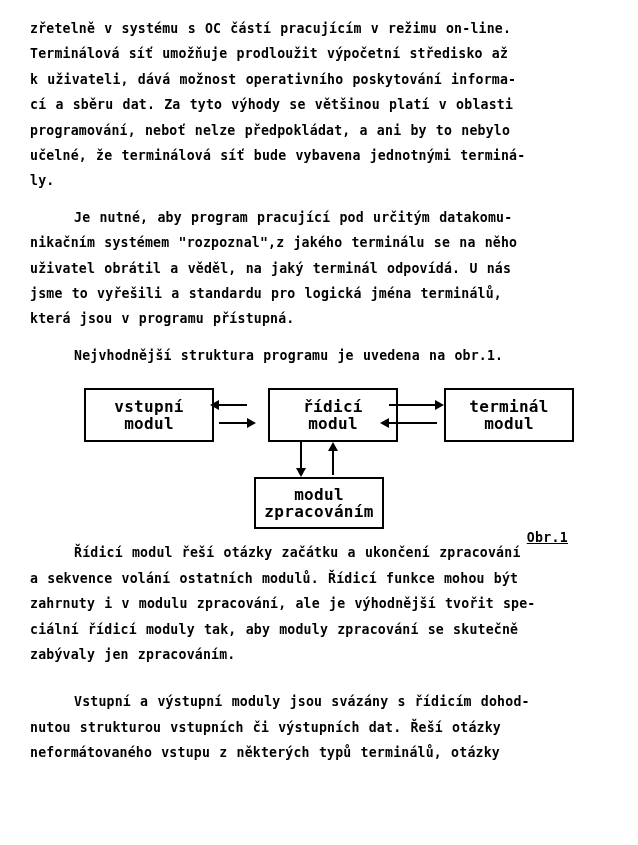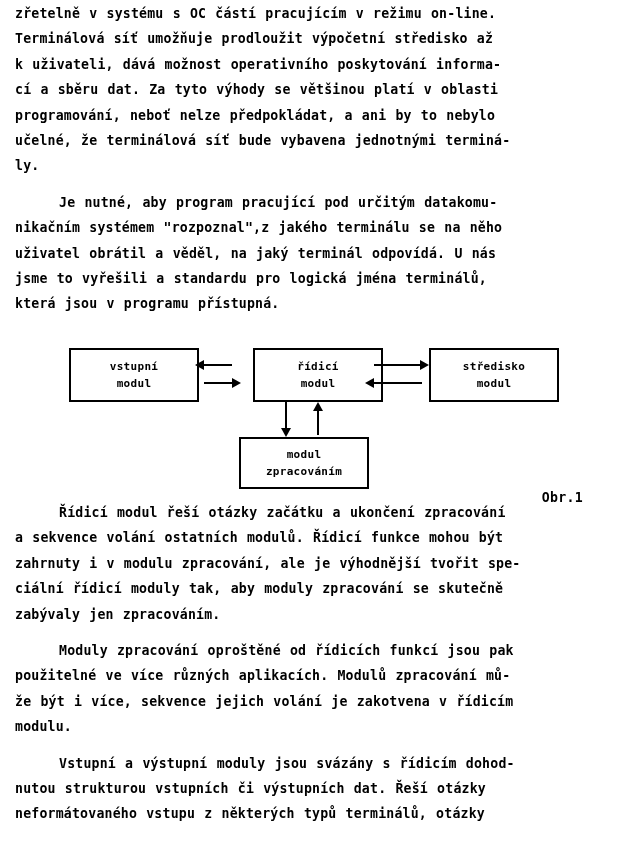--- a/index.html
+++ b/index.html
@@ -12,21 +12,21 @@
     height: 845px;
     font-family: "DejaVu Sans Mono", monospace;
     color: #000000;
     position: relative;
     overflow: hidden;
   }
   .page {
     position: relative;
     width: 638px;
     height: 724px;
-    padding: 1px;
+    padding: 16px;
     box-sizing: border-box;
   }
   .text-block {
     padding: 0 18px 0 14px;
   }
   p.para {
     margin: 0;
     font-size: 13.2px;
     line-height: 25.4px;
     letter-spacing: 0.2px;
@@ -48,21 +48,21 @@
     margin: 12px 0 0 0;
   }
   .box {
     position: absolute;
     border: 2px solid #000;
     background: #fff;
     display: flex;
     flex-direction: column;
     align-items: center;
     justify-content: center;
-    font-size: 11px;
+    font-size: 16px;
     line-height: 17px;
     font-weight: 700;
     letter-spacing: 0.3px;
     text-align: center;
     font-family: "DejaVu Sans Mono", monospace;
   }
   #box-input {
     left: 68px;
     top: 8px;
     width: 126px;
@@ -130,20 +130,21 @@
     border-bottom: 9px solid #000;
   }
   .fig-caption {
     position: absolute;
     right: 54px;
     top: 150px;
     font-size: 13.2px;
     font-weight: 700;
     letter-spacing: 0.3px;
     font-family: "DejaVu Sans Mono", monospace;
+    text-decoration: underline;
   }
 </style>
 </head>
 <body>
 
 <div class="page">
 
   <div class="text-block">
     <p class="para">zřetelně v systému s OC částí pracujícím v režimu on-line.
 Terminálová síť umožňuje prodloužit výpočetní středisko až
@@ -152,36 +153,37 @@
 programování, neboť nelze předpokládat, a ani by to nebylo
 učelné, že terminálová síť bude vybavena jednotnými terminá-
 ly.</p>
     <div class="gap-small"></div>
     <p class="para indent">Je nutné, aby program pracující pod určitým datakomu-
 nikačním systémem "rozpoznal",z jakého terminálu se na něho
 uživatel obrátil a věděl, na jaký terminál odpovídá. U nás
 jsme to vyřešili a standardu pro logická jména terminálů,
 která jsou v programu přístupná.</p>
     <div class="gap-small"></div>
+    <p class="para indent">Nejvhodnější struktura programu je uvedena na obr.1.</p>
   </div>
 
   <div class="diagram">
 
     <div class="box" id="box-input">
       <span>vstupní</span>
       <span>modul</span>
     </div>
 
     <div class="box" id="box-control">
       <span>řídicí</span>
       <span>modul</span>
     </div>
 
     <div class="box" id="box-output">
-      <span>středisko</span>
+      <span>terminál</span>
       <span>modul</span>
     </div>
 
     <div class="box" id="box-process">
       <span>modul</span>
       <span>zpracováním</span>
     </div>
 
     <div class="conn">
       <div class="hline" style="left:203px; top:24px; width:28px;"></div>
@@ -208,23 +210,19 @@
     <div class="fig-caption">Obr.1</div>
   </div>
 
   <div class="text-block">
     <p class="para indent">Řídicí modul řeší otázky začátku a ukončení zpracování
 a sekvence volání ostatních modulů. Řídicí funkce mohou být
 zahrnuty i v modulu zpracování, ale je výhodnější tvořit spe-
 ciální řídicí moduly tak, aby moduly zpracování se skutečně
 zabývaly jen zpracováním.</p>
     <div class="gap-small"></div>
-    <p class="para indent">Moduly zpracování oproštěné od řídicích funkcí jsou pak
-použitelné ve více různých aplikacích. Modulů zpracování mů-
-že být i více, sekvence jejich volání je zakotvena v řídicím
-modulu.</p>
     <div class="gap-small"></div>
     <p class="para indent">Vstupní a výstupní moduly jsou svázány s řídicím dohod-
 nutou strukturou vstupních či výstupních dat. Řeší otázky
 neformátovaného vstupu z některých typů terminálů, otázky</p>
   </div>
 
 </div>
 
 </body></html>

